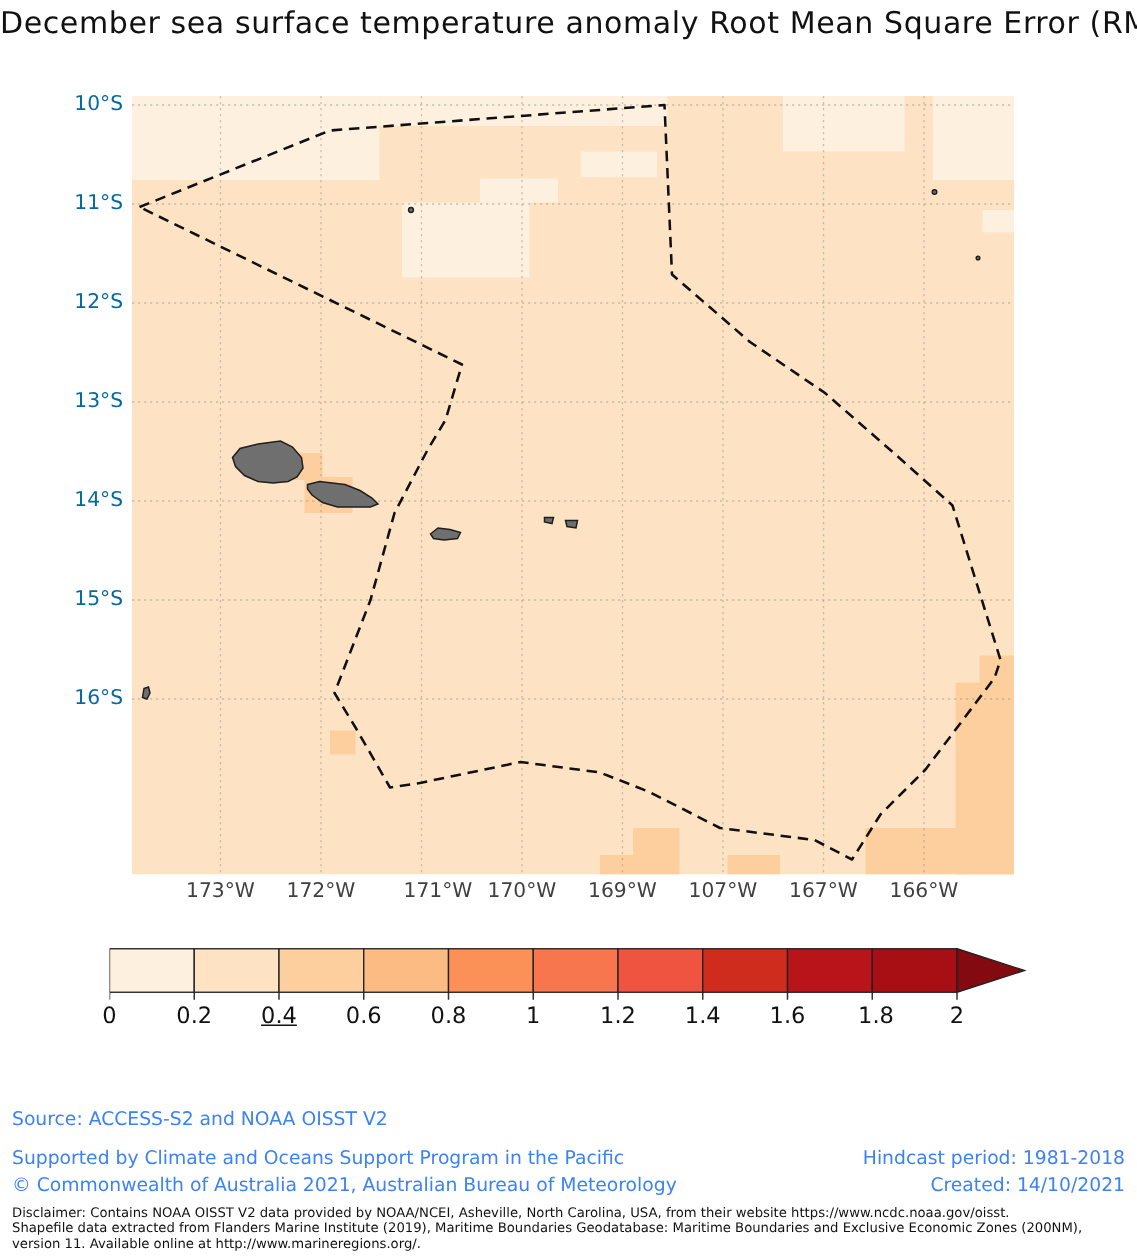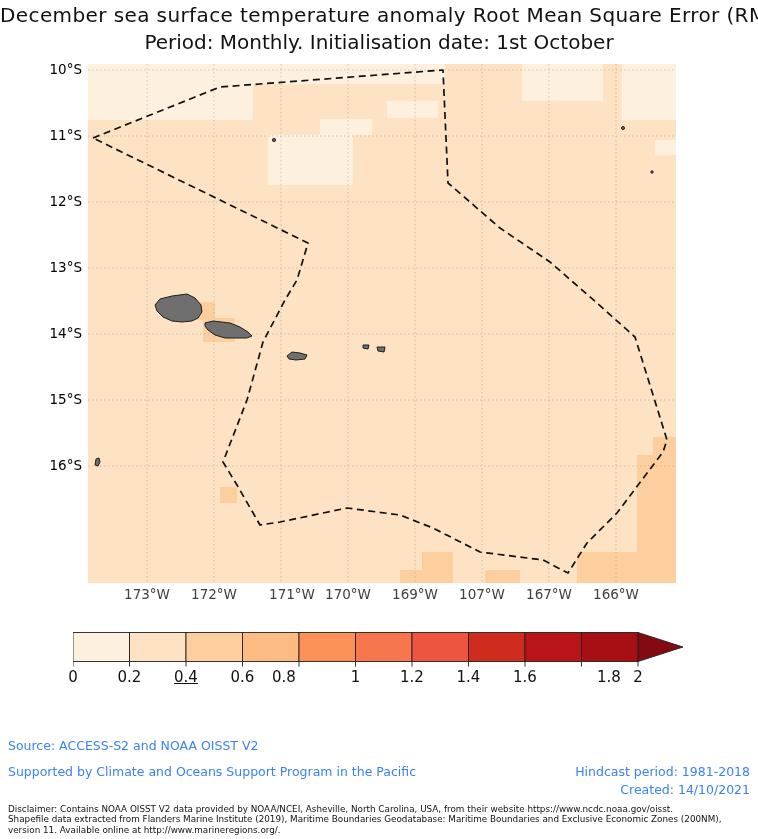--- a/index.html
+++ b/index.html
@@ -9,21 +9,21 @@
   #title-wrap{position:absolute;left:0;top:0;width:758px;overflow:hidden;text-align:center;}
   .title-line{display:block;white-space:nowrap;font-size:20px;color:#111;}
   #title-line1{margin-top:3px;letter-spacing:.4px;}
   #title-line2{margin-top:3px;}
   
   #map-panel{position:absolute;left:88px;top:64px;width:588px;height:519px;}
   #map-svg{position:absolute;left:0;top:0;}
   .grid{stroke:#8a8a8a;stroke-opacity:.45;stroke-width:0.9;stroke-dasharray:1.5,2.5;}
   .island{fill:var(--island-fill,#6f6f6f);stroke:var(--island-stroke,#1f1f1f);stroke-width:1;}
   .eez{fill:none;stroke:#101010;stroke-width:1.7;stroke-dasharray:7,4.5;stroke-linejoin:round;}
-  .lat-tick{position:absolute;left:-66px;width:60px;text-align:right;font-size:13.5px;color:#000000;}
+  .lat-tick{position:absolute;left:-66px;width:60px;text-align:right;font-size:13.5px;color:#0369a1;}
   .lon-tick{position:absolute;top:522px;width:60px;text-align:center;font-size:13.5px;color:#404040;}
   
   #cb-svg{position:absolute;left:73px;top:632px;}
   .cbseg{stroke:#222;stroke-width:0.9;}
   .cb-tick-label{position:absolute;top:668px;width:44px;text-align:center;font-size:15px;color:#111;}
   #cb-label{position:absolute;left:73px;top:690px;width:610px;text-align:center;font-size:18px;color:#111;}
   
   .foot{position:absolute;font-size:12.5px;color:#3b82f6;}
   #source-line{left:8px;top:738px;}
   #supported-line{left:8px;top:764px;}
@@ -32,21 +32,20 @@
   #created-line{right:8px;top:782px;text-align:right;}
   .disclaimer{position:absolute;left:8px;width:750px;font-size:8.8px;line-height:10.4px;color:#111;white-space:nowrap;}
 </style>
 </head>
 <body style="--island-fill: #6f6f6f; --island-stroke: #1f1f1f;">
 
 <div id="page">
 
   <div id="title-wrap">
     <span id="title-line1" class="title-line">December sea surface temperature anomaly Root Mean Square Error (RMSE)</span>
-    <span id="title-line2" class="title-line">Period: Monthly. Initialisation date: 1st October</span>
   </div>
 
   <div id="map-panel">
     <svg id="map-svg" width="588" height="519" viewBox="0 0 588 519">
         <rect x="0" y="0" width="588" height="519" fill="#fde3c3"></rect>
         <rect x="0" y="0" width="165" height="56" fill="#fdf0de"></rect>
         <rect x="165" y="0" width="192" height="20" fill="#fdf0de"></rect>
         <rect x="434" y="0" width="81" height="37" fill="#fdf0de"></rect>
         <rect x="534" y="0" width="54" height="56" fill="#fdf0de"></rect>
         <rect x="299" y="37" width="51" height="17" fill="#fdf0de"></rect>
@@ -131,31 +130,32 @@
       <line x1="395.5" y1="30" x2="395.5" y2="34.5" stroke="#333" stroke-width="1"></line>
       <line x1="452.0" y1="30" x2="452.0" y2="34.5" stroke="#333" stroke-width="1"></line>
       <line x1="508.5" y1="30" x2="508.5" y2="34.5" stroke="#333" stroke-width="1"></line>
       <line x1="565.0" y1="30" x2="565.0" y2="34.5" stroke="#333" stroke-width="1"></line>
     </svg>
   <div id="cb-ticks">
       <span class="cb-tick-label" style="left: 51px;">0</span>
       <span class="cb-tick-label" style="left: 107.5px;">0.2</span>
       <span class="cb-tick-label" style="left: 164px; text-decoration: underline;">0.4</span>
       <span class="cb-tick-label" style="left: 220.5px;">0.6</span>
-      <span class="cb-tick-label" style="left: 262px;">0.8</span>
+      <span class="cb-tick-label" style="left: 277px;">0.8</span>
       <span class="cb-tick-label" style="left: 333.5px;">1</span>
       <span class="cb-tick-label" style="left: 390px;">1.2</span>
       <span class="cb-tick-label" style="left: 446.5px;">1.4</span>
       <span class="cb-tick-label" style="left: 503px;">1.6</span>
-      <span class="cb-tick-label" style="left: 587px;">1.8</span>
+      <span class="cb-tick-label" style="left: 562px;">1.8</span>
       <span class="cb-tick-label" style="left: 616px;">2</span>
     </div>
 
   <div id="source-line" class="foot">Source: ACCESS-S2 and NOAA OISST V2</div>
   <div id="supported-line" class="foot">Supported by Climate and Oceans Support Program in the Pacific</div>
+  <div id="copyright-line" class="foot">© Commonwealth of Australia 2021, Australian Bureau of Meteorology</div>
   <div id="hindcast-line" class="foot">Hindcast period: 1981-2018</div>
   <div id="created-line" class="foot">Created: 14/10/2021</div>
   <div id="disclaimer"></div>
 
 <div class="disclaimer" style="top: 804px;">Disclaimer: Contains NOAA OISST V2 data provided by NOAA/NCEI, Asheville, North Carolina, USA, from their website https://www.ncdc.noaa.gov/oisst.</div>
     <div class="disclaimer" style="top: 814.4px;">Shapefile data extracted from Flanders Marine Institute (2019), Maritime Boundaries Geodatabase: Maritime Boundaries and Exclusive Economic Zones (200NM),</div>
     <div class="disclaimer" style="top: 824.8px;">version 11. Available online at http://www.marineregions.org/.</div>
   </div>
 
 </body></html>

